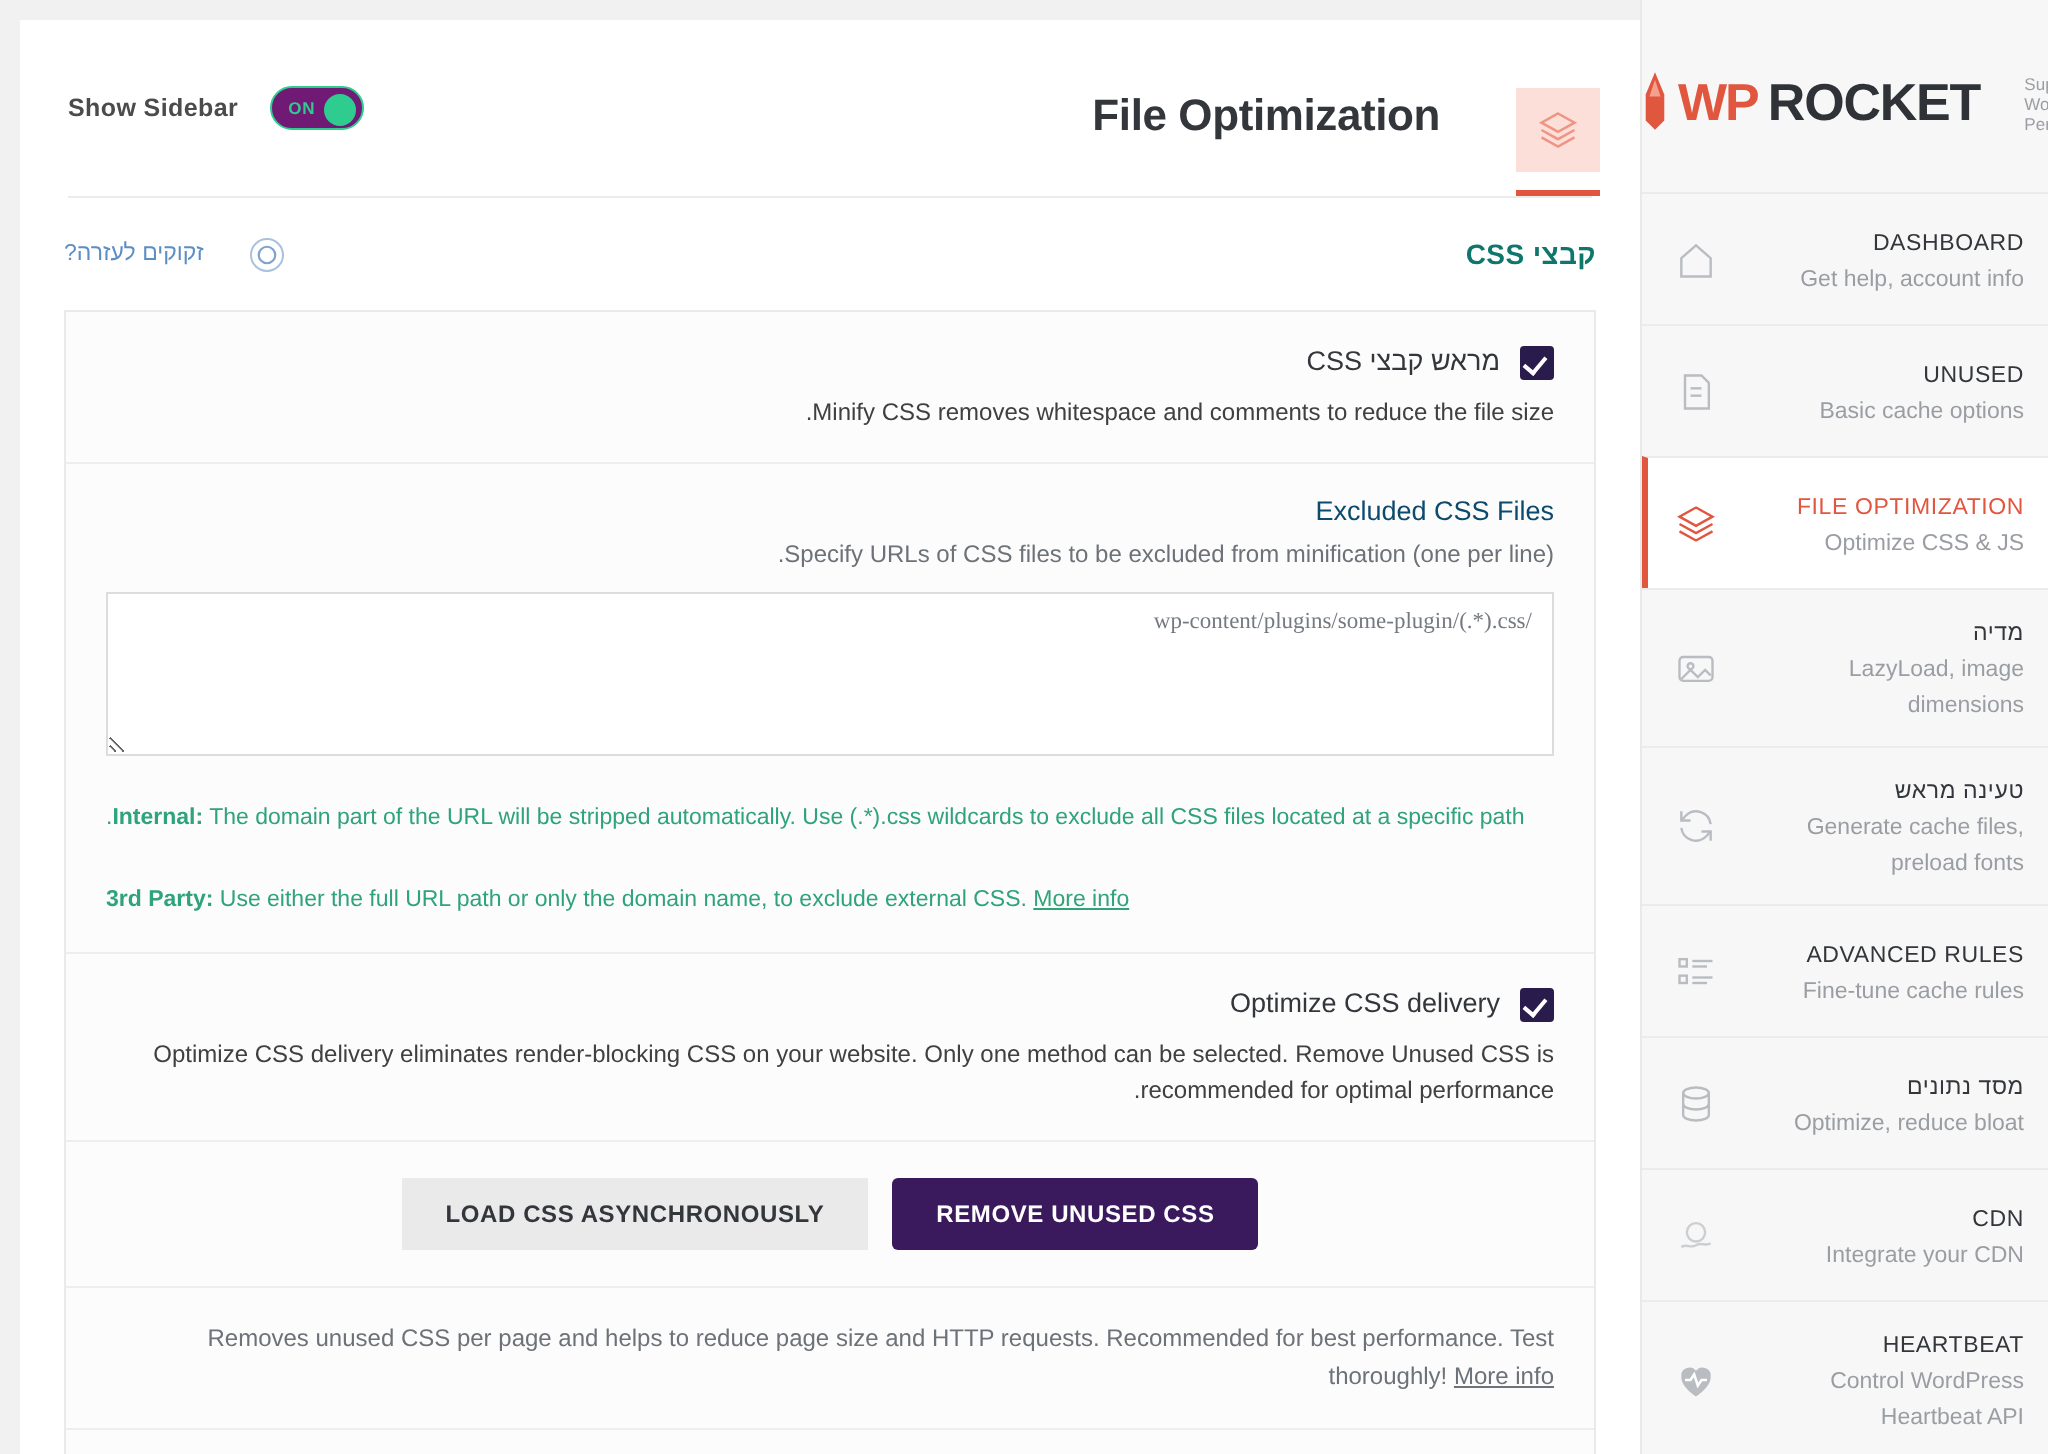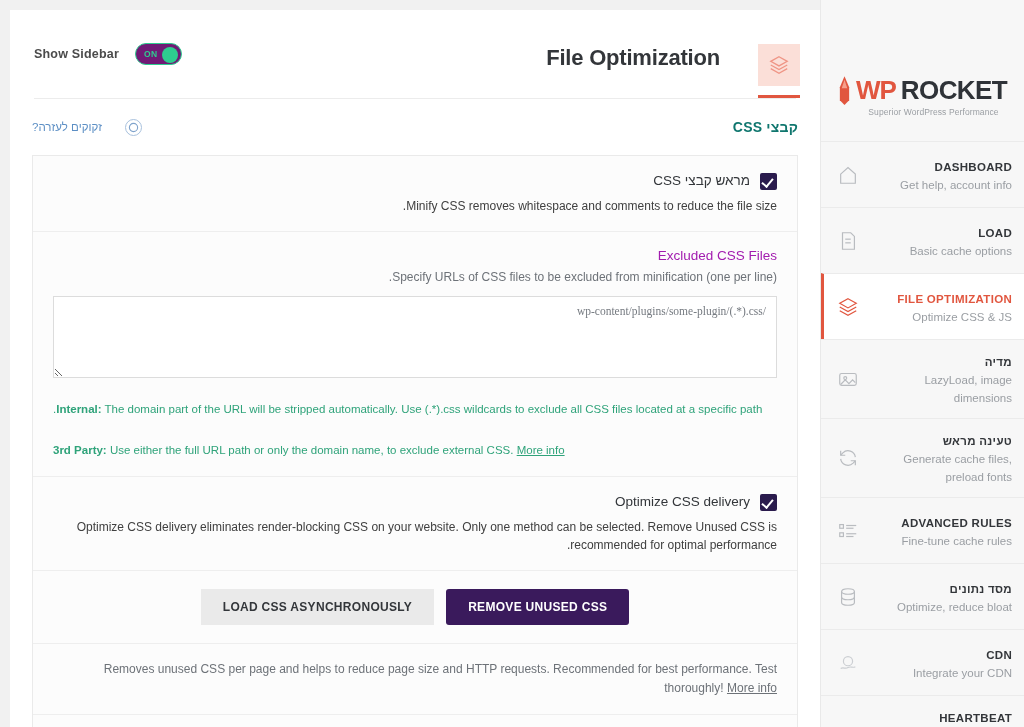--- a/index.html
+++ b/index.html
@@ -178,21 +178,21 @@
   .opt-desc {
     font-size: 12px;
     color: #404040;
     direction: rtl;
     text-align: right;
     line-height: 18px;
     margin-top: 7px;
   }
   .field-label {
     font-size: 13.5px;
-    color: #a21caf;
+    color: #0c4a6e;
     text-align: right;
     direction: rtl;
   }
   .field-desc {
     font-size: 12px;
     color: #6d7278;
     text-align: right;
     direction: rtl;
     margin-top: 7px;
   }
@@ -265,25 +265,24 @@
 
   
   .sidebar {
     width: 204px; height: 727px;
     background: #f7f7f7;
     border-left: 1px solid #e9e9e9;
   }
   .brand {
     height: 96px;
     display: flex;
-    flex-direction: column;
-    align-items: center;
-    justify-content: center;
+    flex-direction: row;
+    align-items: center;
+    justify-content: space-between;
     padding-top: 6px;
-    margin-top: 45px;
   }
   .brand-row {
     display: flex;
     align-items: center;
     gap: 5px;
   }
   .brand-wp {
     font-size: 26px;
     font-weight: bold;
     color: #e1563f;
@@ -321,21 +320,21 @@
     width: 26px; height: 26px;
     flex: 0 0 auto;
     display: flex; align-items: center; justify-content: center;
   }
   .nav-texts {
     flex: 1 1 auto;
     text-align: right;
   }
   .nav-title {
     font-size: 11.5px;
-    font-weight: bold;
+    font-weight: normal;
     color: #33363a;
     letter-spacing: .3px;
     line-height: 15px;
   }
   .nav-item.active .nav-title { color: #e1563f; }
   .nav-sub {
     font-size: 11.5px;
     color: #9a9ea3;
     line-height: 16px;
     margin-top: 2px;
@@ -460,21 +459,21 @@
 
     <div class="nav-item">
       <span class="nav-ico">
         <svg width="22" height="22" viewBox="0 0 24 24" fill="none" stroke="#b9bcc0" stroke-width="1.3">
           <path d="M6 3 H15 L19 7 V21 H6 Z"></path>
           <line x1="9" y1="10" x2="15" y2="10"></line>
           <line x1="9" y1="14" x2="15" y2="14"></line>
         </svg>
       </span>
       <span class="nav-texts">
-        <span class="nav-title">LOAD</span><br>
+        <span class="nav-title">UNUSED</span><br>
         <span class="nav-sub">Basic cache options</span>
       </span>
     </div>
 
     <div class="nav-item active">
       <span class="nav-ico">
         <svg width="22" height="22" viewBox="0 0 24 24" fill="none" stroke="#e1563f" stroke-width="1.3">
           <polygon points="12,3 21,8 12,13 3,8"></polygon>
           <polyline points="3,12 12,17 21,12"></polyline>
           <polyline points="3,16 12,21 21,16"></polyline>

